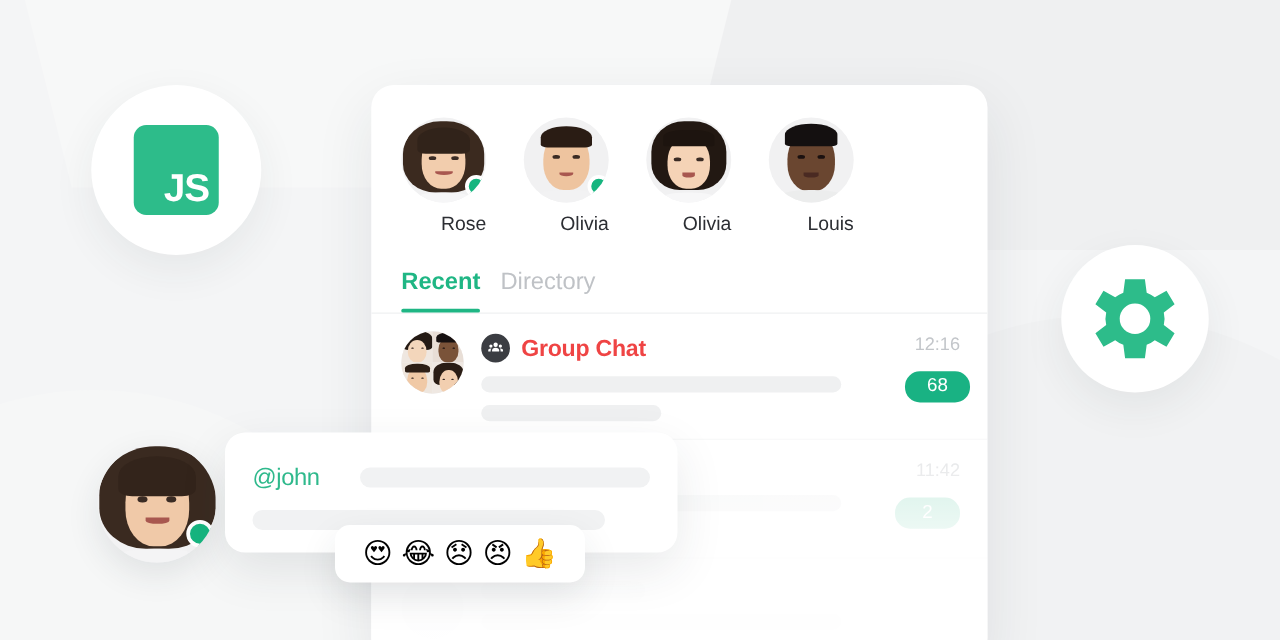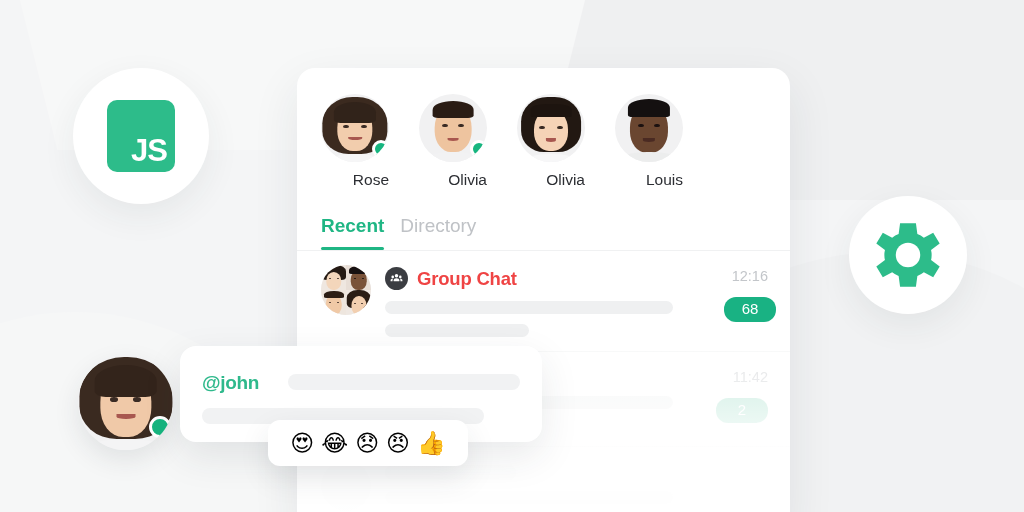--- a/index.html
+++ b/index.html
@@ -120,21 +120,21 @@
   .badge.strong{background:#19b283;margin-left:12px;}
   .badge.soft{background:#8fd9bf;}
 
   
   #john-card{
     position:absolute;left:180px;top:346px;width:362px;height:96px;
     background:#fff;border-radius:16px;
     box-shadow:0 14px 38px rgba(35,45,55,.10);
   }
   #john-card .mention{
-    position:absolute;left:22px;top:26px;font-size:19px;font-weight:700;color:#2fb98c;letter-spacing:-.3px;
+    position:absolute;left:22px;top:26px;font-size:19px;font-weight:400;color:#2fb98c;letter-spacing:-.3px;
   }
   #john-card .bar-a{position:absolute;left:108px;top:28px;width:232px;height:16px;border-radius:8px;background:#f1f2f3;}
   #john-card .bar-b{position:absolute;left:22px;top:62px;width:282px;height:16px;border-radius:8px;background:#f1f2f3;}
 
   #emoji-bar{
     position:absolute;left:268px;top:420px;width:200px;height:46px;
     background:#fff;border-radius:12px;
     box-shadow:0 12px 30px rgba(35,45,55,.10);
     display:flex;align-items:center;justify-content:center;gap:7px;
   }

